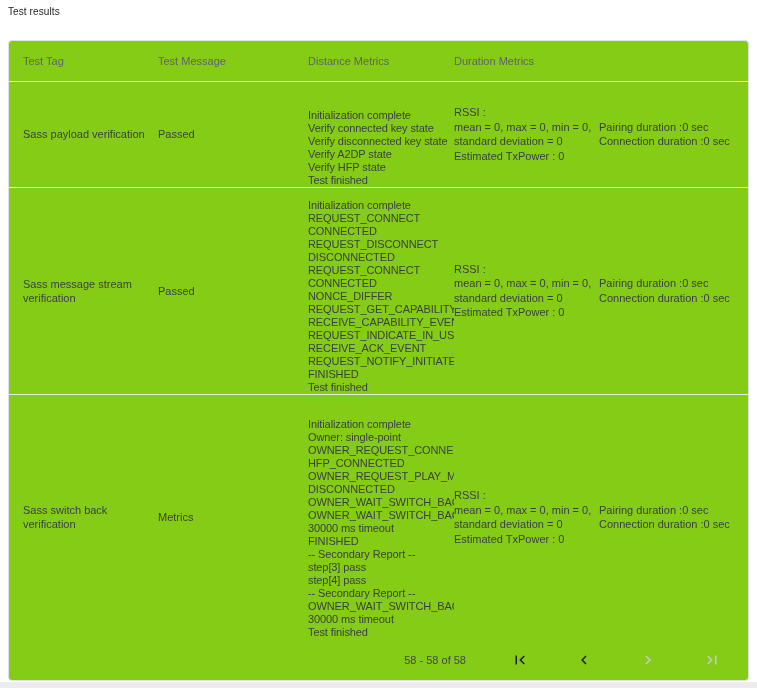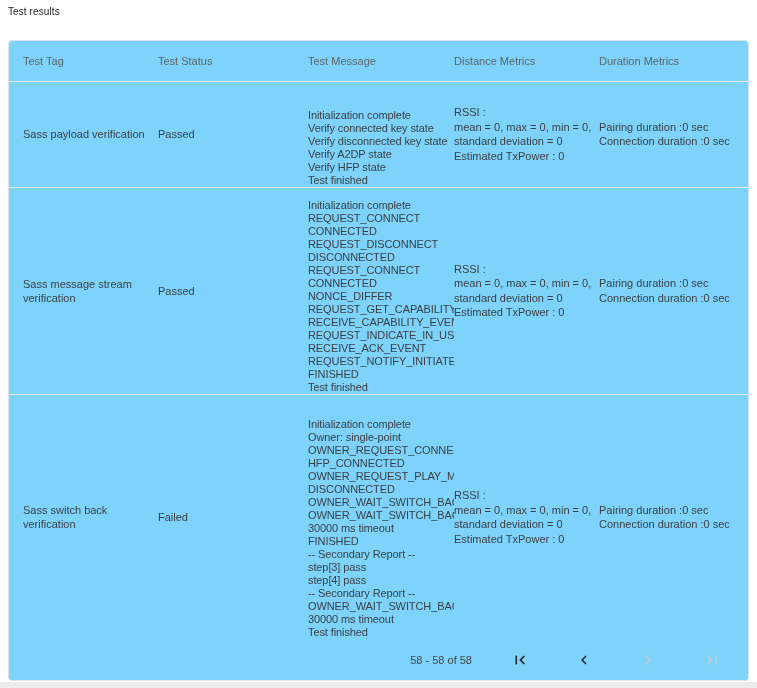--- a/index.html
+++ b/index.html
@@ -21,21 +21,21 @@
     letter-spacing: 0.1px;
   }
   .results-table {
     position: absolute;
     left: 8px;
     top: 40px;
     width: 741px;
     height: 641px;
     border: 1px solid #dfe1e5;
     border-radius: 4px;
-    background: #7dd3fc;
+    background: #84cc16;
     overflow: hidden;
     display: flex;
     flex-direction: column;
   }
   .t-row {
     display: grid;
     grid-template-columns: 149px 150px 146px 145px 1fr;
     align-items: stretch;
   }
   .t-row.header { height: 41px; border-bottom: 1px solid #e7e9ec; }
@@ -67,21 +67,21 @@
   .paginator {
     height: 41px;
     display: flex;
     align-items: center;
     justify-content: flex-end;
     padding-right: 4px;
   }
   .range-label {
     font-size: 11px;
     color: #444746;
-    margin-right: 16px;
+    margin-right: 22px;
   }
   .pg-btn {
     width: 64px;
     height: 40px;
     border: none;
     background: transparent;
     display: flex;
     align-items: center;
     justify-content: center;
     cursor: pointer;
@@ -101,21 +101,20 @@
 </style>
 </head>
 <body>
 
 <div class="page-title">Test results</div>
 
 <div class="results-table">
 
   <div class="t-row header">
     <div class="cell first">Test Tag</div>
-    <div class="cell">Test Status</div>
     <div class="cell">Test Message</div>
     <div class="cell">Distance Metrics</div>
     <div class="cell">Duration Metrics</div>
   </div>
 
   <div class="t-row r0">
     <div class="cell first tag">
         <span class="tag-text">Sass payload verification</span>
       </div>
     <div class="cell">Passed</div>
@@ -170,21 +169,21 @@
     <div class="cell metrics">
         <div class="m-text">Pairing duration :0 sec
 Connection duration :0 sec</div>
       </div>
   </div>
 
   <div class="t-row r2">
     <div class="cell first tag">
         <span class="tag-text">Sass switch back verification</span>
       </div>
-    <div class="cell">Failed</div>
+    <div class="cell">Metrics</div>
     <div class="cell msg">
         <div class="msg-text">Initialization complete
 Owner: single-point
 OWNER_REQUEST_CONNECT
 HFP_CONNECTED
 OWNER_REQUEST_PLAY_MED
 DISCONNECTED
 OWNER_WAIT_SWITCH_BACK
 OWNER_WAIT_SWITCH_BACK
 30000 ms timeout

